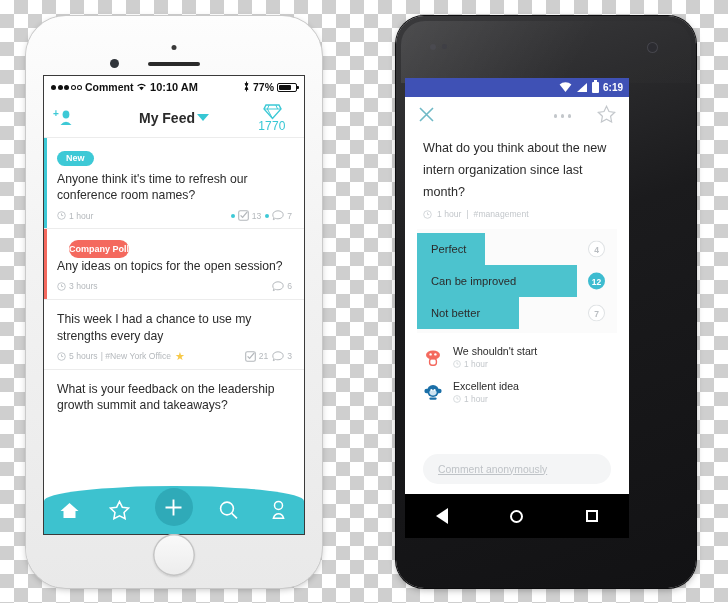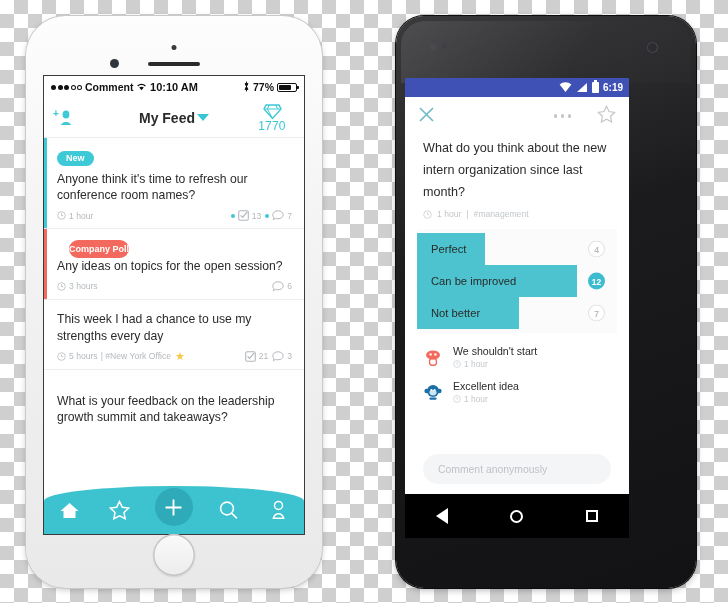--- a/index.html
+++ b/index.html
@@ -241,21 +241,21 @@
   .avatar { width: 20px; height: 20px; flex: 0 0 20px; margin-top:2px; }
   .comment-body {}
   .comment-text { font-size: 10.6px; color:#2b2b2b; margin-bottom:2px; }
   .comment-time { font-size: 8.4px; color:#c3c7cb; display:flex;align-items:center;gap:3px;}
 
   .comment-box {
     position:absolute; left:18px; right:18px; bottom: 54px;
     height: 30px; border-radius: 16px;
     background: #f4f5f6;
     display:flex; align-items:center; padding: 0 15px;
-    font-size: 10.4px; color: #bfc3c7;
+    font-size: 10.4px; color: #bfc3c7; text-decoration: underline;
   }
   .and-navbar {
     position:absolute; left:0; right:0; bottom:0;
     height: 44px; background:#000;
     display:flex; align-items:center; justify-content:space-around;
   }
   .nav-back { width:0;height:0;border-top:8px solid transparent;border-bottom:8px solid transparent;border-right:12px solid #fff; }
   .nav-home { width:13px;height:13px;border-radius:50%;box-shadow: inset 0 0 0 2px #fff; }
   .nav-recent { width:12px;height:12px;box-shadow: inset 0 0 0 2px #fff; }
 </style>
@@ -399,21 +399,21 @@
           <span class="meta-stat">
             <svg width="12" height="11" viewBox="0 0 12 11">
                 <path d="M6 0.8 C9 0.8 11.2 2.5 11.2 4.8 C11.2 7.1 9 8.8 6 8.8 C5.1 8.8 4.3 8.65 3.6 8.4 L1.3 9.7 L1.9 7.7 C1.1 7 0.8 5.95 0.8 4.8 C0.8 2.5 3 0.8 6 0.8 Z" fill="none" stroke="#b4b8bc" stroke-width="1"></path>
               </svg>
             <span>3</span>
           </span>
         </div>
       </div>
 
       <div class="feed-card" style="border-bottom:none">
-        <div class="card-text" style="margin-top:14px">What is your feedback on the leadership growth summit and takeaways?</div>
+        <div class="card-text" style="margin-top:2px">What is your feedback on the leadership growth summit and takeaways?</div>
       </div>
 
     </div>
 
     <div class="ios-tabbar">
       <div class="tab-icon">
         <svg width="21" height="19" viewBox="0 0 21 19">
             <path d="M10.5 2 L19.5 10 H16.5 V17 H4.5 V10 H1.5 Z" fill="#fff"></path>
           </svg>
       </div>

